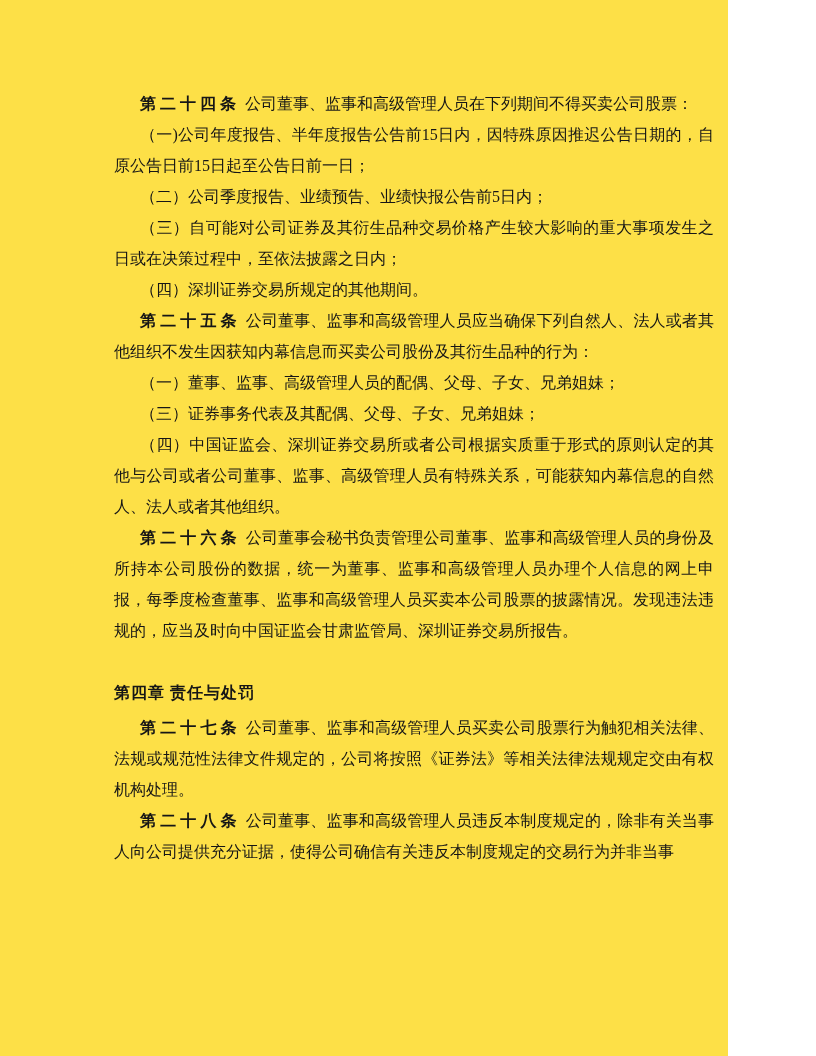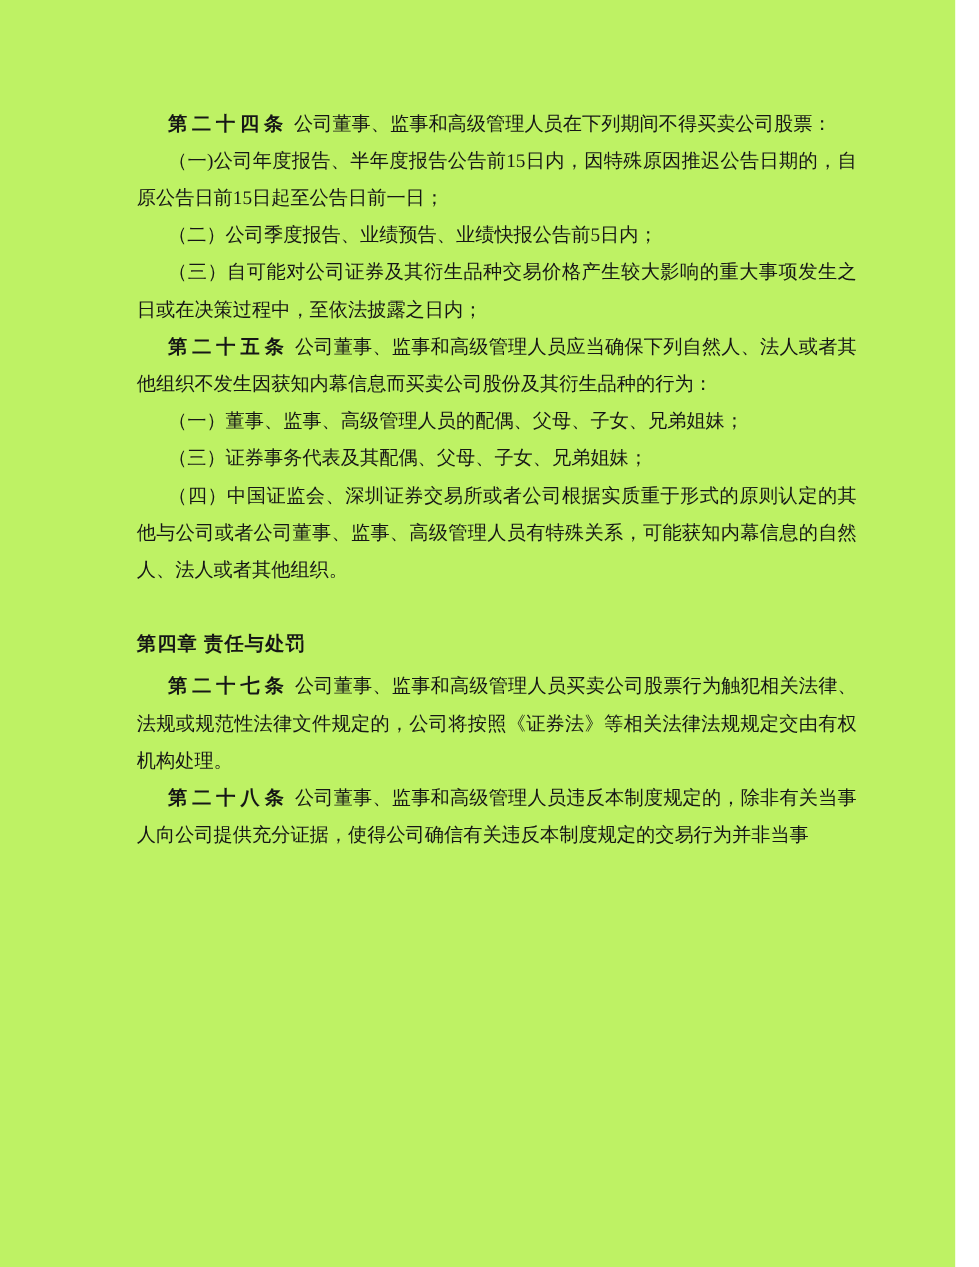--- a/index.html
+++ b/index.html
@@ -7,23 +7,23 @@
     width: 816px;
     height: 1056px;
     background: #ffffff;
     position: relative;
     overflow: hidden;
     font-family: "Liberation Serif", "DejaVu Serif", serif;
   }
   .page {
     position: absolute;
     left: 0; top: 0;
-    width: 796px;
+    width: 728px;
     height: 1056px;
-    background: #bef264;
+    background: #fde047;
   }
   .doc-body {
     position: absolute;
     left: 114px;
     top: 88px;
     width: 600px;
     color: #161616;
     font-size: 16px;
     line-height: 31px;
   }
@@ -48,21 +48,23 @@
 </style>
 </head>
 <body>
 
 <div class="page">
   <div class="doc-body" id="doc-body" style="color: rgb(22, 22, 22);">
       <p class="para"><b class="art-label">第二十四条</b><span>公司董事、监事和高级管理人员在下列期间不得买卖公司股票：</span></p>
       <p class="para"><span>（一)公司年度报告、半年度报告公告前15日内，因特殊原因推迟公告日期的，自原公告日前15日起至公告日前一日；</span></p>
       <p class="para"><span>（二）公司季度报告、业绩预告、业绩快报公告前5日内；</span></p>
       <p class="para"><span>（三）自可能对公司证券及其衍生品种交易价格产生较大影响的重大事项发生之日或在决策过程中，至依法披露之日内；</span></p>
+      <p class="para"><span>（四）深圳证券交易所规定的其他期间。</span></p>
       <p class="para"><b class="art-label">第二十五条</b><span>公司董事、监事和高级管理人员应当确保下列自然人、法人或者其他组织不发生因获知内幕信息而买卖公司股份及其衍生品种的行为：</span></p>
       <p class="para"><span>（一）董事、监事、高级管理人员的配偶、父母、子女、兄弟姐妹；</span></p>
       <p class="para"><span>（三）证券事务代表及其配偶、父母、子女、兄弟姐妹；</span></p>
       <p class="para"><span>（四）中国证监会、深圳证券交易所或者公司根据实质重于形式的原则认定的其他与公司或者公司董事、监事、高级管理人员有特殊关系，可能获知内幕信息的自然人、法人或者其他组织。</span></p>
+      <p class="para"><b class="art-label">第二十六条</b><span>公司董事会秘书负责管理公司董事、监事和高级管理人员的身份及所持本公司股份的数据，统一为董事、监事和高级管理人员办理个人信息的网上申报，每季度检查董事、监事和高级管理人员买卖本公司股票的披露情况。发现违法违规的，应当及时向中国证监会甘肃监管局、深圳证券交易所报告。</span></p>
       <p class="para chapter-heading">第四章 责任与处罚</p>
       <p class="para"><b class="art-label">第二十七条</b><span>公司董事、监事和高级管理人员买卖公司股票行为触犯相关法律、法规或规范性法律文件规定的，公司将按照《证券法》等相关法律法规规定交由有权机构处理。</span></p>
       <p class="para"><b class="art-label">第二十八条</b><span>公司董事、监事和高级管理人员违反本制度规定的，除非有关当事人向公司提供充分证据，使得公司确信有关违反本制度规定的交易行为并非当事</span></p>
     </div>
 </div>
 
 </body></html>

